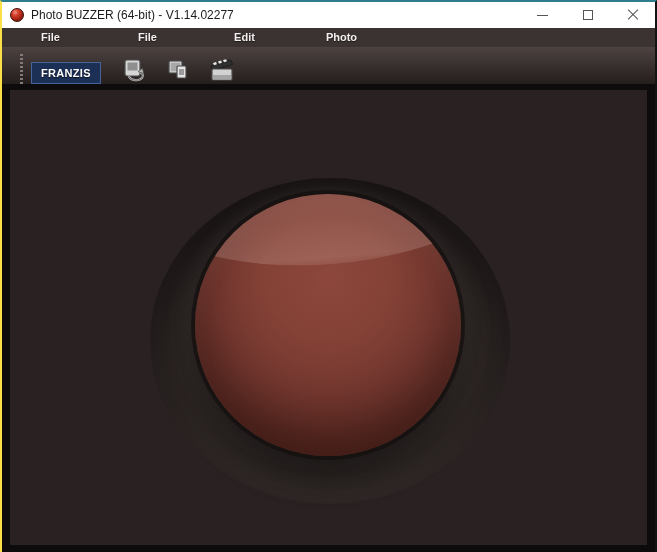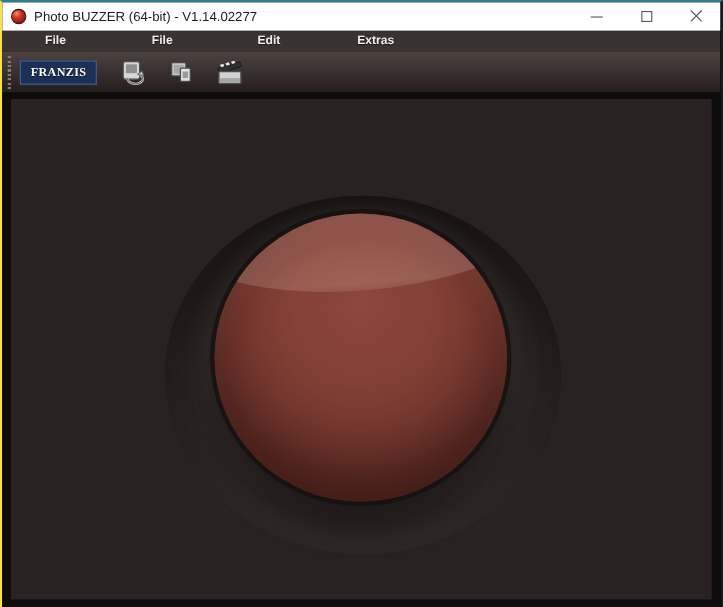--- a/index.html
+++ b/index.html
@@ -31,23 +31,22 @@
   .close-glyph::before{transform:rotate(45deg);}
   .close-glyph::after{transform:rotate(-45deg);}
   
   .menubar{height:19px;background:#3b3332;display:flex;}
   .menu-item{
     width:97px;text-align:center;color:#f2efee;font-weight:bold;font-size:11px;line-height:19px;
     text-shadow:0 1px 1px rgba(0,0,0,.6);cursor:default;
   }
   
   .toolbar{
-    height:37px;display:flex;align-items:center;padding-left:4px;
+    height:37px;display:flex;align-items:flex-end;padding-left:17px;
     background:linear-gradient(to bottom,#4d4341 0%,#3a3231 45%,#2a2322 85%,#241e1d 100%);
-    font-family:Liberation Serif, serif;
   }
   .gripper{
     width:3px;height:30px;margin:0 8px 0 1px;
     background:repeating-linear-gradient(to bottom,#857a75 0 2px,transparent 2px 4px);
   }
   .franzis{
     background:#1c2f55;border:1px solid #46639a;color:#ffffff;font-weight:bold;
     font-size:11px;letter-spacing:.3px;padding:4px 9px;margin-right:18px;cursor:default;
     text-shadow:0 1px 1px rgba(0,0,0,.7);
   }
@@ -94,21 +93,21 @@
     </div>
     <div class="ctl">
       <span class="close-glyph"></span>
     </div>
   </div>
 
   <div class="menubar">
     <div class="menu-item">File</div>
     <div class="menu-item">File</div>
     <div class="menu-item">Edit</div>
-    <div class="menu-item">Extras</div>
+    <div class="menu-item">Photo</div>
   </div>
 
   <div class="toolbar">
     <div class="gripper"></div>
     <div class="franzis">FRANZIS</div>
 
     <div class="tbtn">
       <svg width="26" height="26" viewBox="0 0 26 26">
         <rect x="4" y="3" width="15" height="16" rx="2" fill="#d6d6d6" stroke="#4c4c4c" stroke-width="1.2"></rect>
         <rect x="6.5" y="5.5" width="10" height="8" fill="#8f8f8f"></rect>

